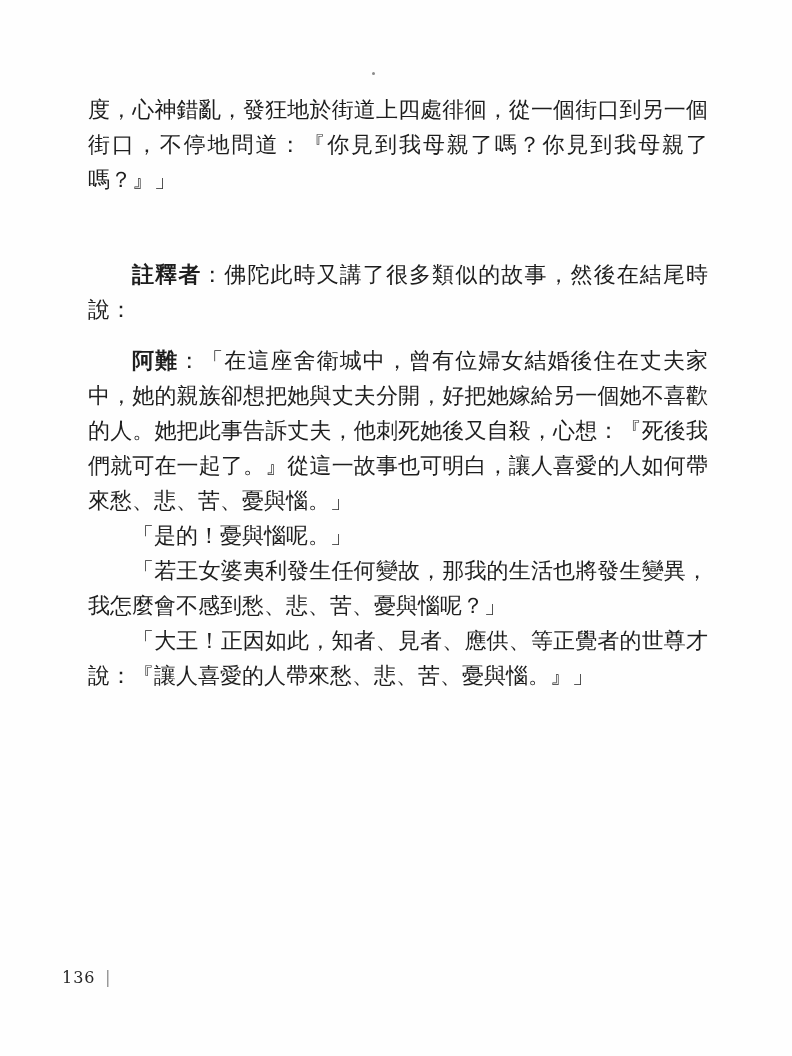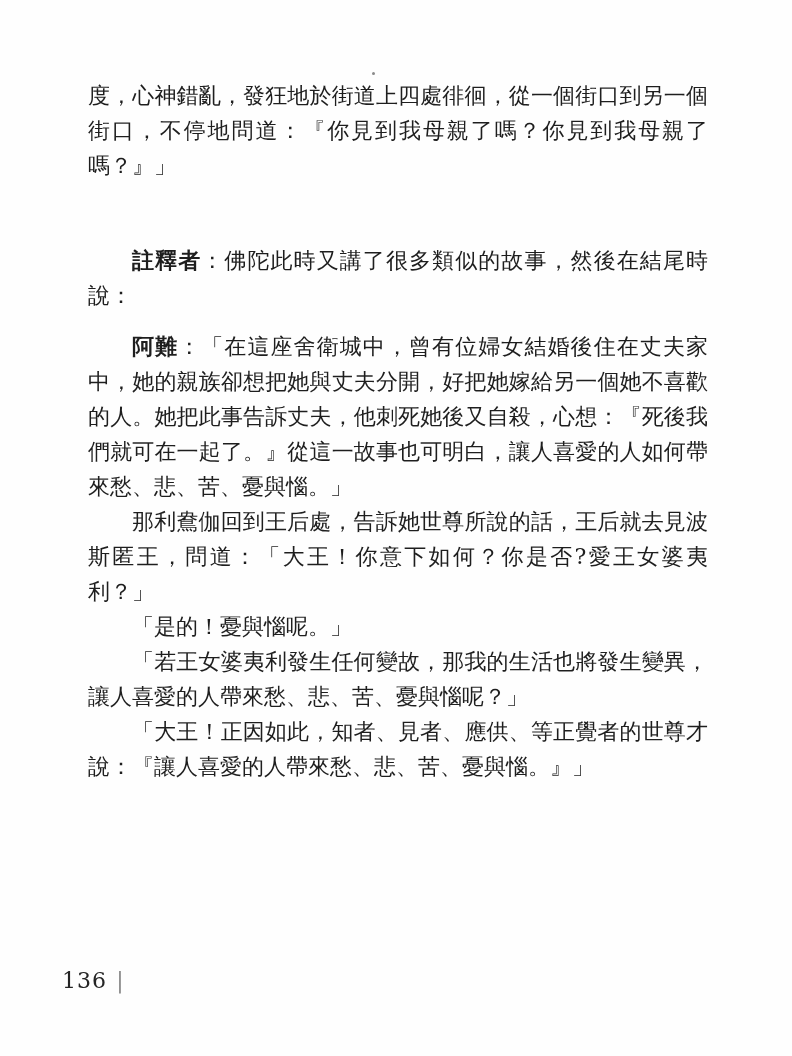--- a/index.html
+++ b/index.html
@@ -14,21 +14,21 @@
     position: relative;
     width: 792px;
     height: 1056px;
     background: #fefefe;
     font-family: "DejaVu Serif", "Liberation Serif", serif;
     color: #1e1e1e;
   }
   .text-block {
     position: absolute;
     left: 88px;
-    top: 78px;
+    top: 92px;
     width: 620px;
     font-size: 22px;
     line-height: 35px;
     text-align: justify;
     text-justify: inter-ideograph;
   }
   .para {
     margin: 0;
     padding: 0;
     text-indent: 2em;
@@ -40,21 +40,21 @@
   .speaker { font-weight: 700; }
   .note {
     font-size: 13px;
     vertical-align: 7px;
     line-height: 0;
   }
   .footer {
     position: absolute;
     left: 62px;
     top: 968px;
-    font-size: 22px;
+    font-size: 16px;
     letter-spacing: 1px;
     color: #242424;
   }
   .footer .divider {
     display: inline-block;
     margin-left: 9px;
     color: #3a3a3a;
     transform: scaleX(0.6);
     font-weight: 300;
   }
@@ -76,26 +76,25 @@
   <div class="speck"></div>
 
   <div class="text-block">
 
     <p class="para no-indent"><span>度，心神錯亂，發狂地於街道上四處徘徊，從一個街口到另一個街口，不停地問道：『你見到我母親了嗎？你見到我母親了嗎？』」</span></p>
 
     <p class="para gap-a"><span class="speaker">註釋者</span><span>：佛陀此時又講了很多類似的故事，然後在結尾時說：</span></p>
 
     <p class="para gap-b"><span class="speaker">阿難</span><span>：「在這座舍衛城中，曾有位婦女結婚後住在丈夫家中，她的親族卻想把她與丈夫分開，好把她嫁給另一個她不喜歡的人。她把此事告訴丈夫，他刺死她後又自殺，心想：『死後我們就可在一起了。』從這一故事也可明白，讓人喜愛的人如何帶來愁、悲、苦、憂與惱。」</span></p>
 
-    <p class="para"><span>那利鴦伽回到王后處，告訴她世尊所說的話，王后就去見波斯匿王，問道：「大王！你意下如何？你是否?愛王女婆夷利？」</span></p>
 
     <p class="para"><span>「是的！憂與惱呢。」</span></p>
 
 
-    <p class="para"><span>「若王女婆夷利發生任何變故，那我的生活也將發生變異，讓人喜愛的人帶來愁、悲、苦、憂與惱呢？」</span></p>
+    <p class="para"><span>「若王女婆夷利發生任何變故，那我的生活也將發生變異，我怎麼會不感到愁、悲、苦、憂與惱呢？」</span></p>
 
     <p class="para"><span>「大王！正因如此，知者、見者、應供、等正覺者的世尊才說：『讓人喜愛的人帶來愁、悲、苦、憂與惱。』」</span></p>
 
 
   </div>
 
   <div class="footer">
     <span>136</span><span class="divider">|</span>
   </div>
 

